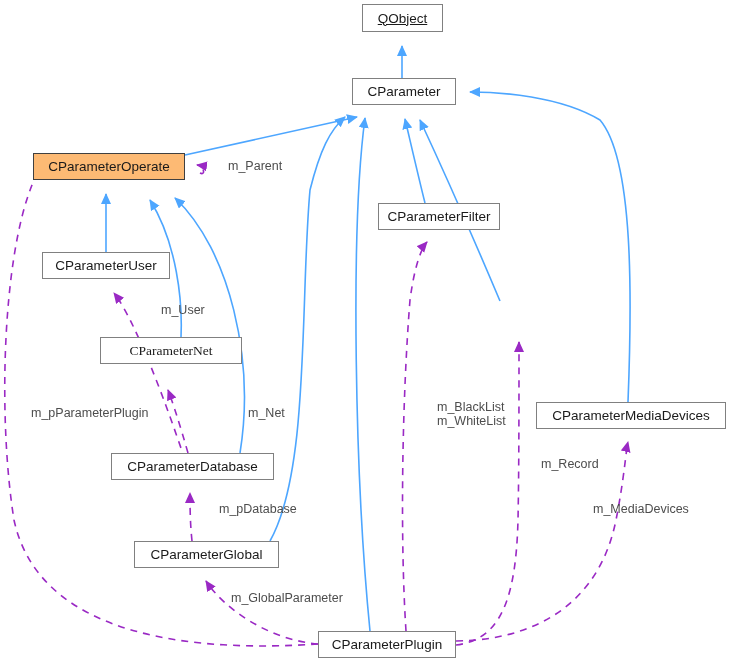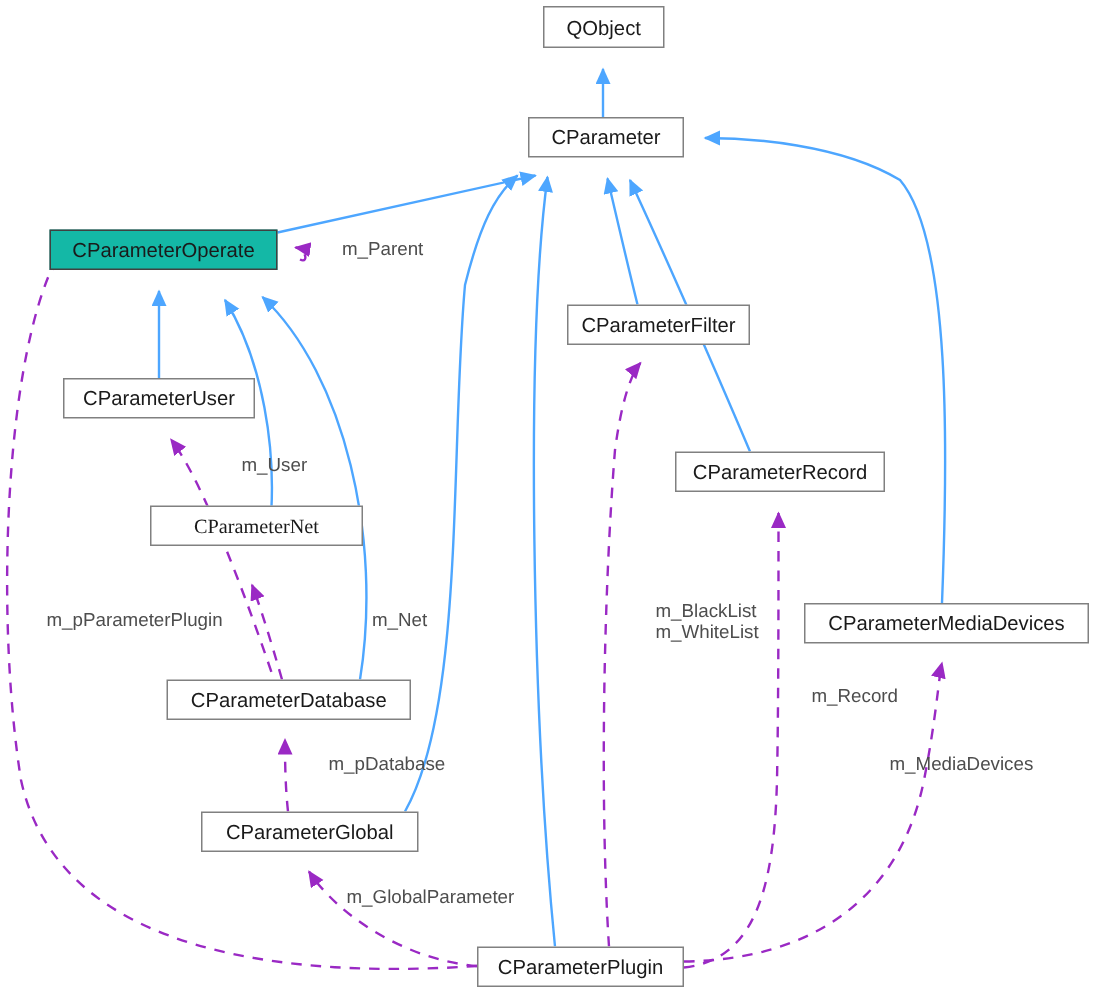--- a/index.html
+++ b/index.html
@@ -4,21 +4,21 @@
 <style>
   html,body{margin:0;padding:0;background:#ffffff;}
   body{width:731px;height:661px;overflow:hidden;
        font-family:"Liberation Sans","DejaVu Sans",sans-serif;}
   #diagram{position:relative;width:731px;height:661px;background:#ffffff;}
   svg#edges{position:absolute;left:0;top:0;width:731px;height:661px;}
   .node{position:absolute;box-sizing:border-box;border:1px solid #808080;
         background:#ffffff;color:#1a1a1a;font-size:13.5px;
         display:flex;align-items:center;justify-content:center;
         white-space:nowrap;letter-spacing:0px;}
-  .node.highlight{background:#14b8a6;border-color:#404040;}
+  .node.highlight{background:#fdba74;border-color:#404040;}
   .edge-label{position:absolute;font-size:12.5px;color:#4d4d4d;
         white-space:pre;line-height:14px;margin-left:23px;}
 </style>
 </head>
 <body>
 
 <div id="diagram">
 
   <svg id="edges" viewBox="0 0 731 661" xmlns="http://www.w3.org/2000/svg">
     <defs>
@@ -71,34 +71,31 @@
 
       <path d="M456,645 C500,640 516,600 518,520 C519,470 519,400 519,342"></path>
 
       <path d="M456,641 C540,640 600,600 616,520 C624,480 626,450 628,442"></path>
     </g>
   </svg>
 
   <div class="node highlight" style="left:33px;top:153px;width:152px;height:27px;">
     <span>CParameterOperate</span>
   </div>
-  <div class="node" style="left:362px;top:4px;width:81px;height:28px;">
+  <div class="node" style="left:362px;top:4px;width:81px;height:28px;text-decoration:underline;">
     <span>QObject</span>
   </div>
   <div class="node" style="left:352px;top:78px;width:104px;height:27px;">
     <span>CParameter</span>
   </div>
   <div class="node" style="left:378px;top:203px;width:122px;height:27px;">
     <span>CParameterFilter</span>
   </div>
   <div class="node" style="left:42px;top:252px;width:128px;height:27px;">
     <span>CParameterUser</span>
-  </div>
-  <div class="node" style="left:450px;top:301px;width:140px;height:27px;">
-    <span>CParameterRecord</span>
   </div>
   <div class="node" style="left:100px;top:337px;width:142px;height:27px;font-family:Liberation Serif, serif;">
     <span>CParameterNet</span>
   </div>
   <div class="node" style="left:536px;top:402px;width:190px;height:27px;">
     <span>CParameterMediaDevices</span>
   </div>
   <div class="node" style="left:111px;top:453px;width:163px;height:27px;">
     <span>CParameterDatabase</span>
   </div>

